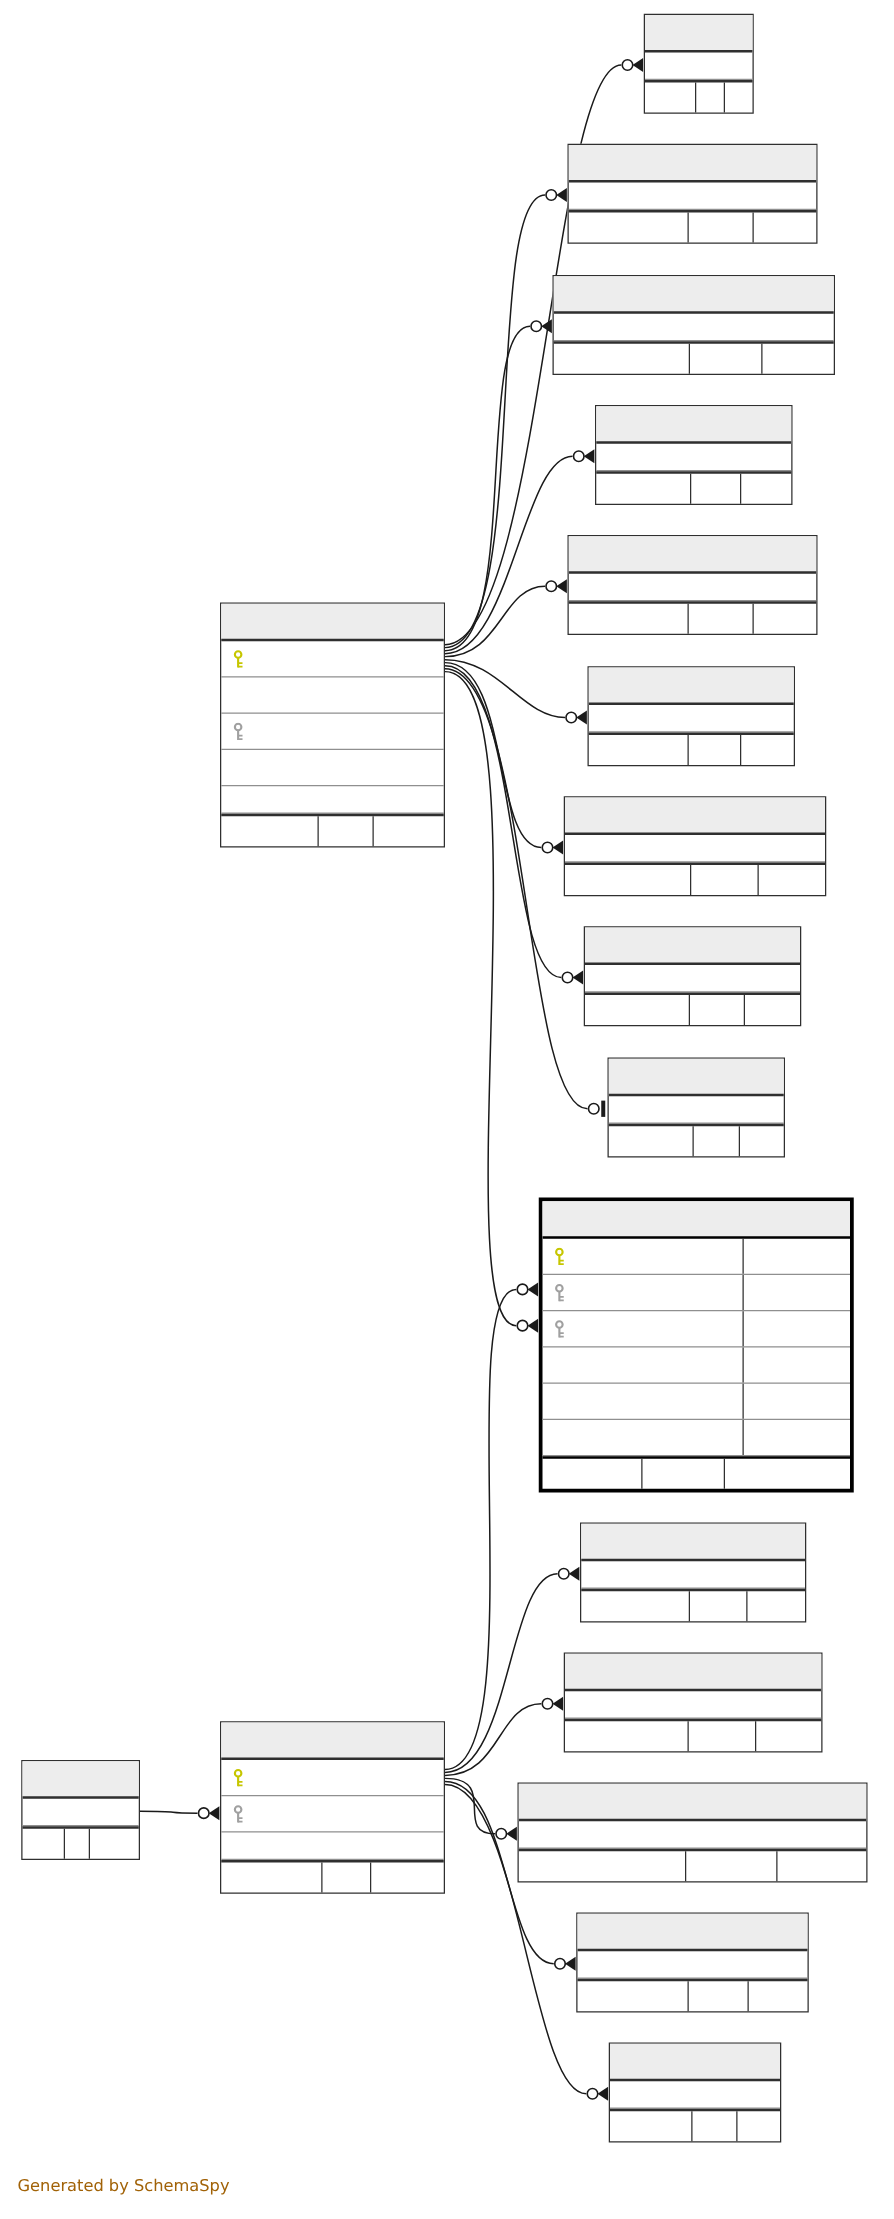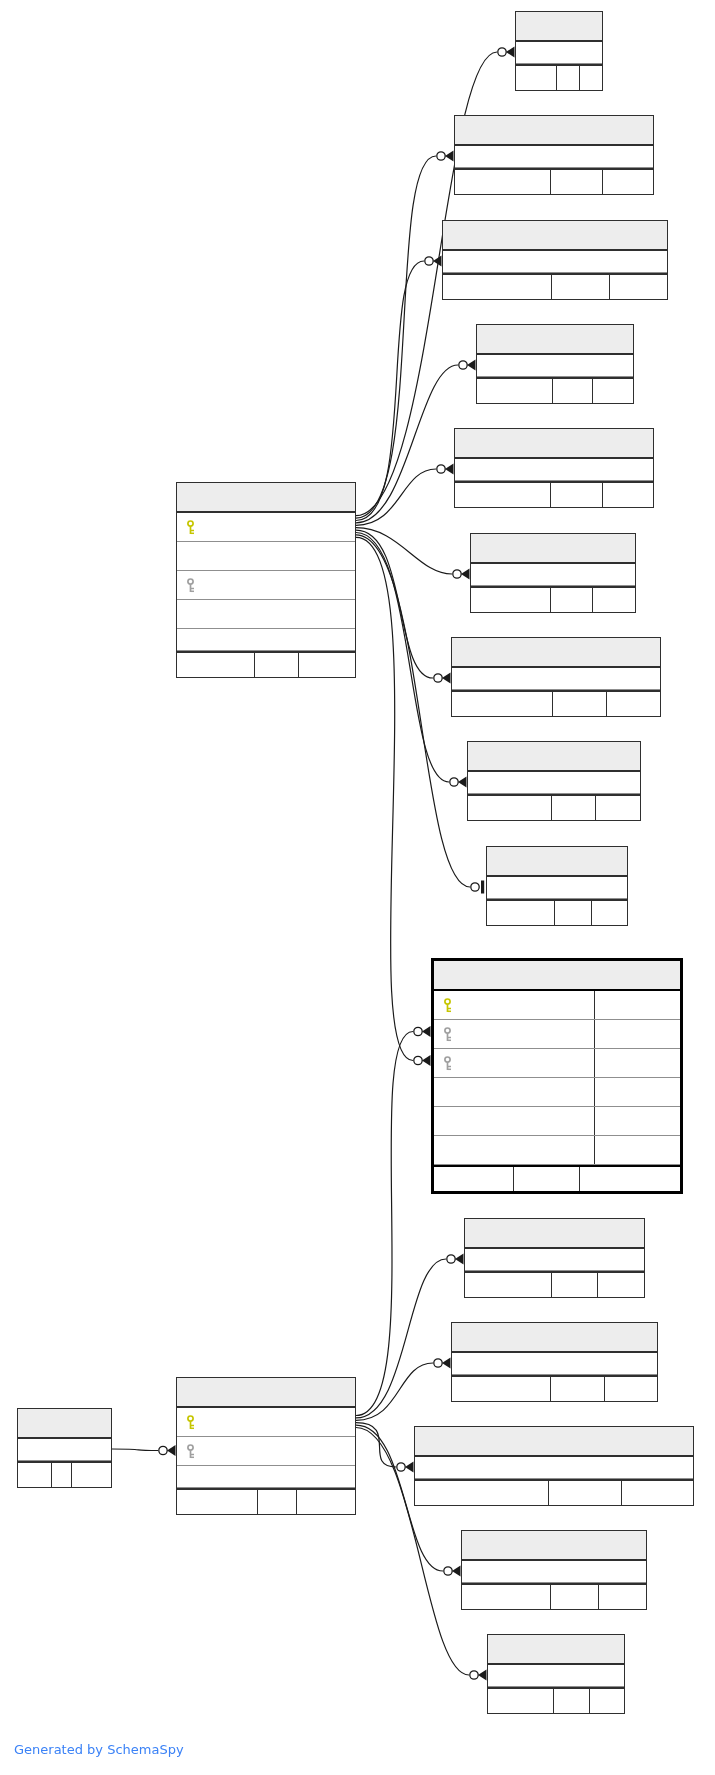--- a/index.html
+++ b/index.html
@@ -20,21 +20,21 @@
   .keyslot{width:27px;flex:none;display:flex;justify-content:center;align-items:center;}
   .ell .keyslot{width:7px;}
   .lbl{flex:1;white-space:nowrap;overflow:hidden;}
   .typ{width:86px;flex:none;align-self:stretch;border-left:1px solid #2f2f2f;display:flex;
        align-items:center;padding-left:5px;box-sizing:border-box;white-space:nowrap;}
   .ftr{height:24px;display:flex;border-top:2px solid #2f2f2f;}
   .focus .ftr{border-top:2px solid #000;}
   .fc{box-sizing:border-box;display:flex;align-items:center;padding:0 5px;font-size:12px;white-space:nowrap;}
   .fc + .fc{border-left:1px solid #2f2f2f;}
   .fc:last-child{justify-content:flex-end;}
-  #note{position:absolute;left:14px;top:1742px;font-size:13px;color:#3b82f6;z-index:1;}
+  #note{position:absolute;left:14px;top:1742px;font-size:13px;color:#a16207;z-index:1;}
 </style>
 </head>
 <body>
 
 <div id="diagram">
   <svg id="edges" width="715" height="1775">
       <g>
         <path d="M 356 515.7 C 433.096 515.7, 441.815 52, 497 52" fill="none" stroke="#1a1a1a" stroke-width="1.2"></path>
         <circle cx="502" cy="52" r="4.2" fill="#fff" stroke="#1a1a1a" stroke-width="1.3"></circle>
         <polygon points="506,52 514.5,46.4 514.5,57.6" fill="#1a1a1a"></polygon>

